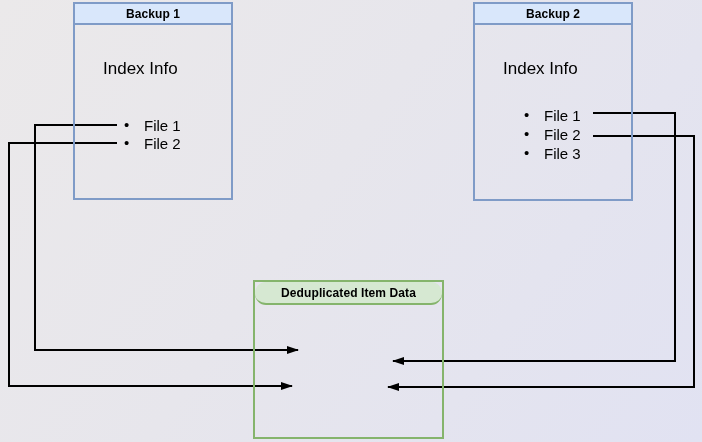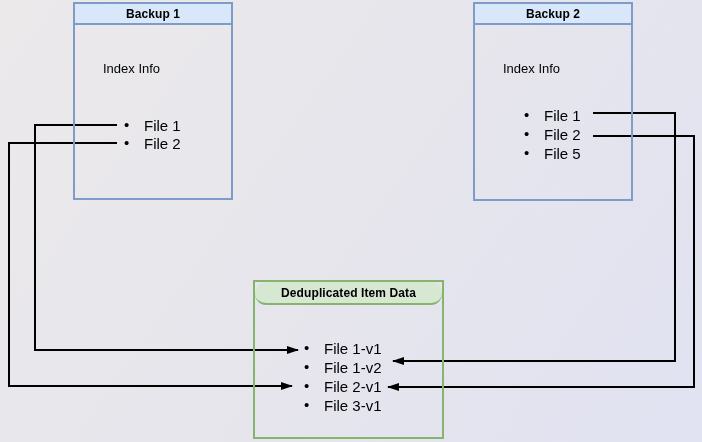--- a/index.html
+++ b/index.html
@@ -34,21 +34,21 @@
     font-size: 12px;
     font-weight: bold;
     letter-spacing: 0.1px;
   }
   .blue  .box-title { height: 21px; background: #d9e7fb; border-bottom: 2px solid #7f9bc7; }
   .green .box-title { height: 23px; background: #d6e8d2; border-bottom: 2px solid #85b46c; border-radius: 11px; }
   .index-label {
     position: absolute;
     left: 28px;
     top: 56px;
-    font-size: 13px;
+    font-size: 17px;
     line-height: 18px;
     white-space: nowrap;
   }
   ul.file-list {
     position: absolute;
     margin: 0;
     padding: 0;
     list-style: none;
     left: 48px;
     font-size: 15px;
@@ -93,27 +93,21 @@
       <li>File 2</li>
     </ul>
   </div>
 
   <div class="box blue" style="left:473px; top:2px; width:160px; height:199px;text-align:center;">
     <div class="box-title">Backup 2</div>
     <div class="index-label">Index Info</div>
     <ul class="file-list backup-list-3">
       <li>File 1</li>
       <li>File 2</li>
-      <li>File 5</li>
+      <li>File 3</li>
     </ul>
   </div>
 
   <div class="box green" style="left:253px; top:280px; width:191px; height:159px;">
     <div class="box-title">Deduplicated Item Data</div>
-    <ul class="file-list dedup-list">
-      <li>File 1-v1</li>
-      <li>File 1-v2</li>
-      <li>File 2-v1</li>
-      <li>File 3-v1</li>
-    </ul>
   </div>
 
 </div>
 
 </body></html>

